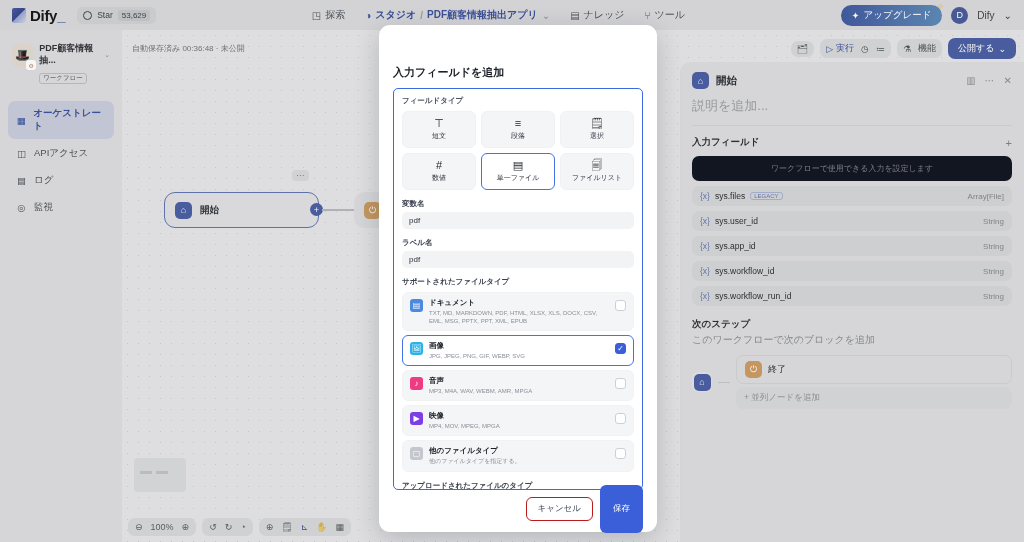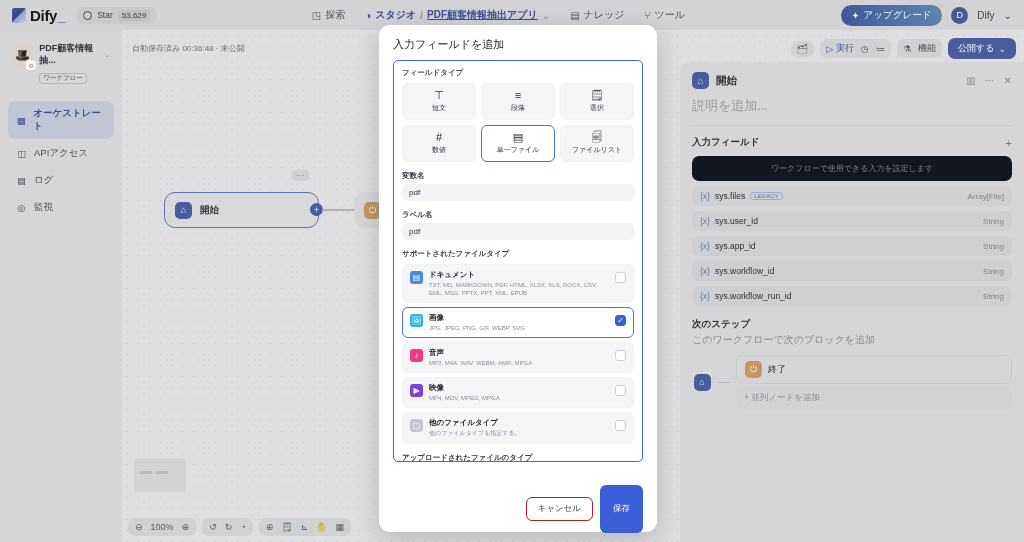--- a/index.html
+++ b/index.html
@@ -29,21 +29,21 @@
   .star-pill {
     display: flex; align-items: center; gap: 5px; margin-left: 12px;
     background: #cfd1d6; border-radius: 5px; padding: 3px 6px; font-size: 8.5px; color: #3e4450;
   }
   .star-pill .gh { width: 9px; height: 9px; border-radius: 50%; border: 1.4px solid #3e4450; position: relative;}
   .star-count { background: #c4c6cc; border-radius: 3px; padding: 1px 4px; font-size: 8px; }
   .hdr-nav { display: flex; align-items: center; gap: 20px; margin: 0 auto; }
   .hdr-item { display: flex; align-items: center; gap: 4px; font-size: 10px; color: #4b5563; }
   .hdr-item.active { color: #2a52d8; font-weight: bold; }
   .bread-sep { color: #9aa0ab; font-size: 10px; }
-  .bread-app { color: #2a52d8; font-weight: bold; font-size: 10px; text-decoration: underline; }
+  .bread-app { color: #2a52d8; font-weight: bold; font-size: 10px; }
   .hdr-right { display: flex; align-items: center; gap: 9px; margin-right: 12px; }
   .upgrade-btn {
     display: flex; align-items: center; gap: 4px;
     background: linear-gradient(90deg,#2f5ad8,#3f8fe0); color: #fff;
     border-radius: 11px; padding: 4px 11px; font-size: 9.5px; position: relative;
   }
   .sparkle { position: absolute; top: -4px; right: -2px; color: #f5c14e; font-size: 10px; }
   .avatar {
     width: 17px; height: 17px; border-radius: 50%; background: #3a5ccc; color: #fff;
     font-size: 9px; display: flex; align-items: center; justify-content: center;
@@ -184,21 +184,21 @@
     margin-top: 3px; background: #d7d8dc; border-radius: 7px; padding: 5px 8px;
     font-size: 8.5px; color: #8e939b;
   }
 
   
   .modal {
     position: absolute; left: 379px; top: 25px; width: 278px; height: 507px;
     background: #fff; border-radius: 11px; box-shadow: 0 7px 26px rgba(20,24,40,0.20);
     padding: 12px 14px 0 14px;
   }
-  .modal-title { font-size: 11px; font-weight: normal; color: #1c2027; }
+  .modal-title { font-size: 11px; font-weight: bold; color: #1c2027; margin-top: 28px; }
   .modal-body {
     margin-top: 8px; border: 1.4px solid #3b6ae0; border-radius: 5px;
     padding: 7px 8px; height: 402px; overflow: hidden; position: relative;
   }
   .sec-label { font-size: 7.5px; color: #4a5260; font-weight: bold; }
   .type-grid { margin-top: 5px; display: grid; grid-template-columns: repeat(3, 1fr); gap: 5px; }
   .type-cell {
     background: #f4f5f7; border: 1.2px solid #f0f1f3; border-radius: 6px;
     height: 37px; display: flex; flex-direction: column; align-items: center; justify-content: center; gap: 2px;
   }

